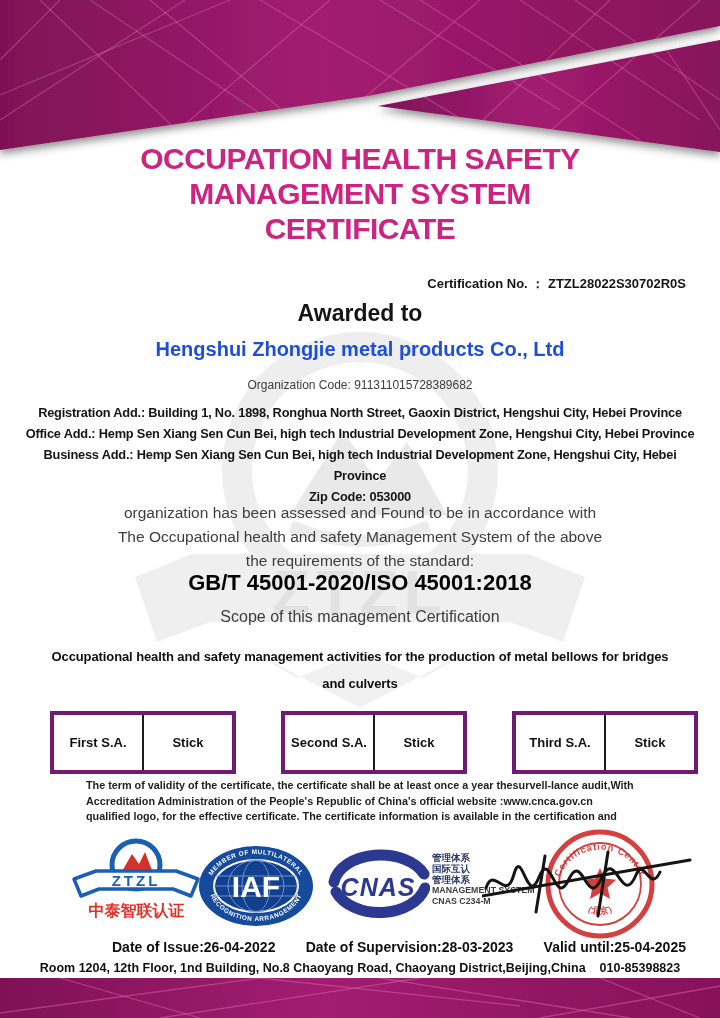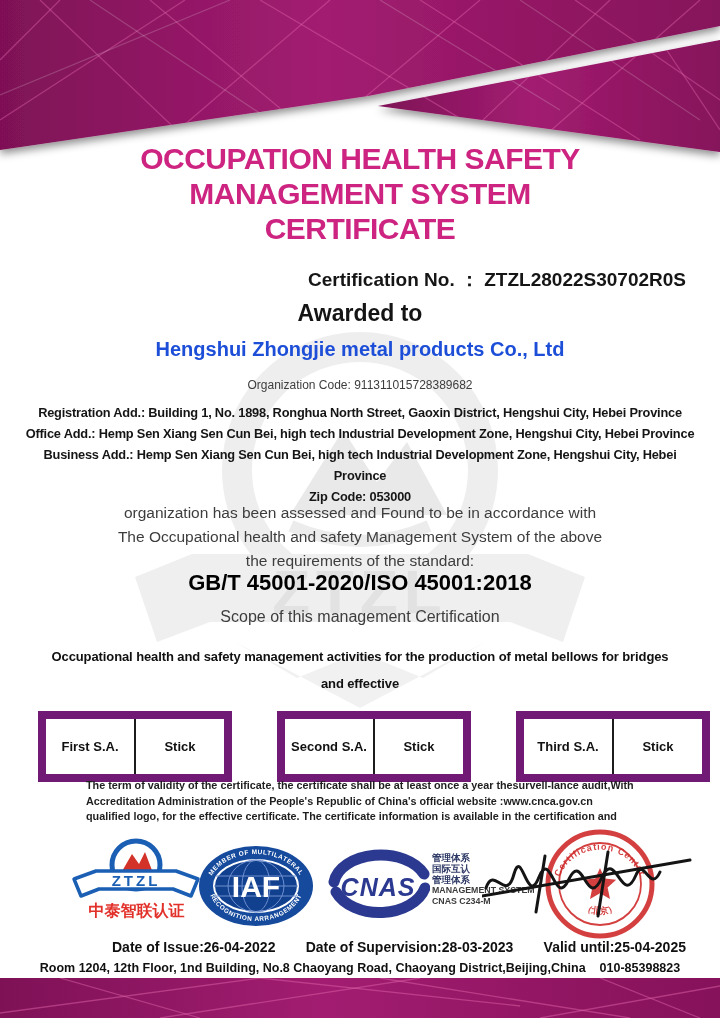--- a/index.html
+++ b/index.html
@@ -7,31 +7,31 @@
         font-family:"Liberation Sans", sans-serif;color:#111;}
   .abs{position:absolute;left:0;width:720px;text-align:center;}
   .nowrap div{white-space:nowrap;}
   
   .hdr{position:absolute;top:0;left:0;}
   .band{position:absolute;bottom:0;left:0;}
   .wm{position:absolute;top:330px;left:95px;z-index:0;}
   .content{position:relative;z-index:1;}
   
   .title{top:141px;font-weight:bold;font-size:30px;line-height:35px;color:#ce2481;letter-spacing:-0.5px;}
-  .certno{position:absolute;top:267px;right:34px;font-weight:bold;font-size:19px;color:#151515;}
+  .certno{position:absolute;top:275px;right:34px;font-weight:bold;font-size:13px;color:#151515;}
   .awarded{top:300px;font-weight:bold;font-size:23px;color:#141414;}
   .company{top:338px;font-weight:bold;font-size:20px;color:#1d4ed8;}
   .orgcode{top:378px;font-size:12px;color:#3d3d3d;}
   .addr{top:402px;font-weight:bold;font-size:12.8px;line-height:21px;color:#151515;letter-spacing:-0.2px;}
   .stmt{top:501px;font-size:15.5px;line-height:24px;color:#3d3d3d;}
   .standard{top:570px;font-weight:bold;font-size:22px;color:#000;}
   .scopelbl{top:608px;font-size:16px;color:#3d3d3d;}
   .scopetxt{top:643px;font-weight:bold;font-size:13px;line-height:27px;color:#101010;letter-spacing:-0.1px;}
   .satables{position:absolute;top:711px;left:0;width:720px;display:flex;justify-content:center;gap:17px;}
-  .sabox{width:178px;height:55px;border:8px solid #701a75;display:flex;background:#fff;margin-left:28px;}
+  .sabox{width:178px;height:55px;border:4px solid #701a75;display:flex;background:#fff;margin-left:28px;}
   .sacell{flex:1;display:flex;align-items:center;justify-content:center;font-weight:bold;font-size:13px;color:#111;}
   .sacell.lbl{border-right:2px solid #1c1c1c;}
   .fineprint{position:absolute;top:778px;left:86px;width:560px;text-align:left;
              font-weight:bold;font-size:10.8px;line-height:15.5px;color:#1f1f1f;}
   .fineprint div{white-space:nowrap;}
   .ztzl-cn{position:absolute;top:901px;left:64px;width:145px;text-align:center;
            font-weight:bold;font-size:16px;color:#e2312a;}
   .cnastxt{position:absolute;top:852px;left:432px;text-align:left;font-size:9.5px;line-height:11px;
            font-weight:bold;color:#2f3a66;}
   .cnastxt .en{font-weight:bold;color:#3c3c3c;font-size:8.8px;}
@@ -125,21 +125,21 @@
       <div>organization has been assessed and Found to be in accordance with</div>
       <div>The Occupational health and safety Management System of the above</div>
       <div>the requirements of the standard:</div>
     </div>
 
     <div class="abs standard">GB/T 45001-2020/ISO 45001:2018</div>
     <div class="abs scopelbl">Scope of this management Certification</div>
 
     <div class="abs scopetxt nowrap">
       <div>Occupational health and safety management activities for the production of metal bellows for bridges</div>
-      <div>and effective</div>
+      <div>and culverts</div>
     </div>
 
     <div class="satables">
       <div class="sabox">
         <div class="sacell lbl">First S.A.</div>
         <div class="sacell">Stick</div>
       </div>
       <div class="sabox">
         <div class="sacell lbl">Second S.A.</div>
         <div class="sacell">Stick</div>

